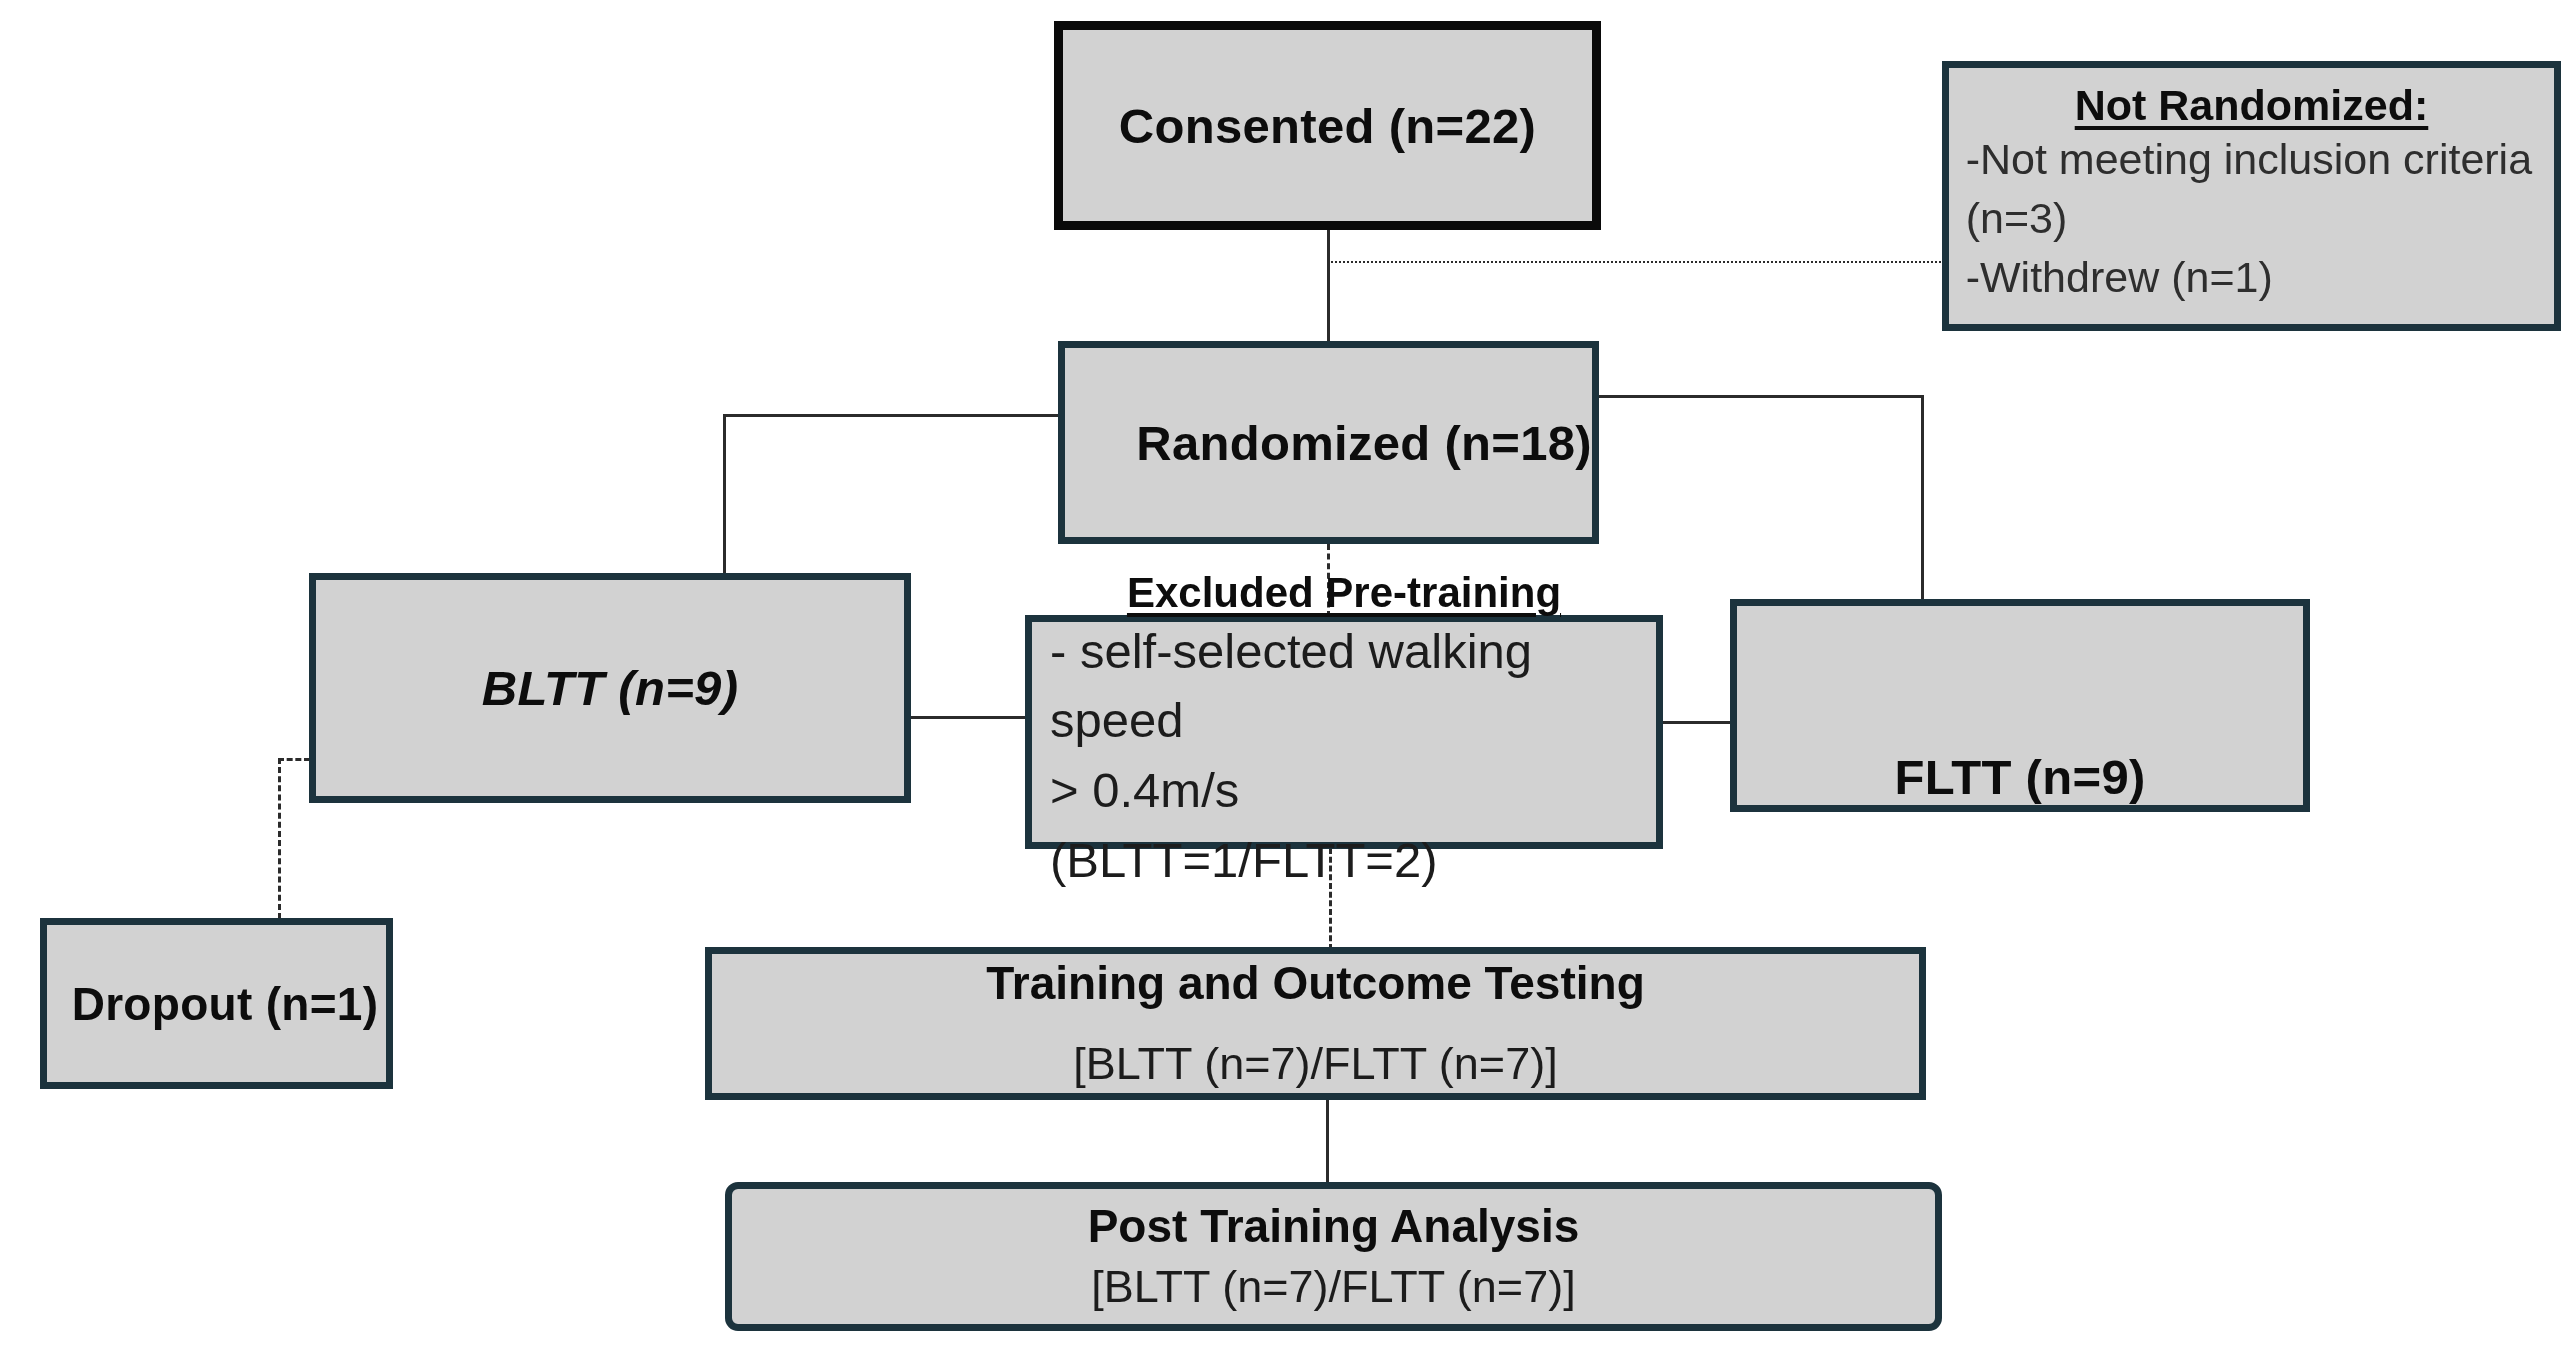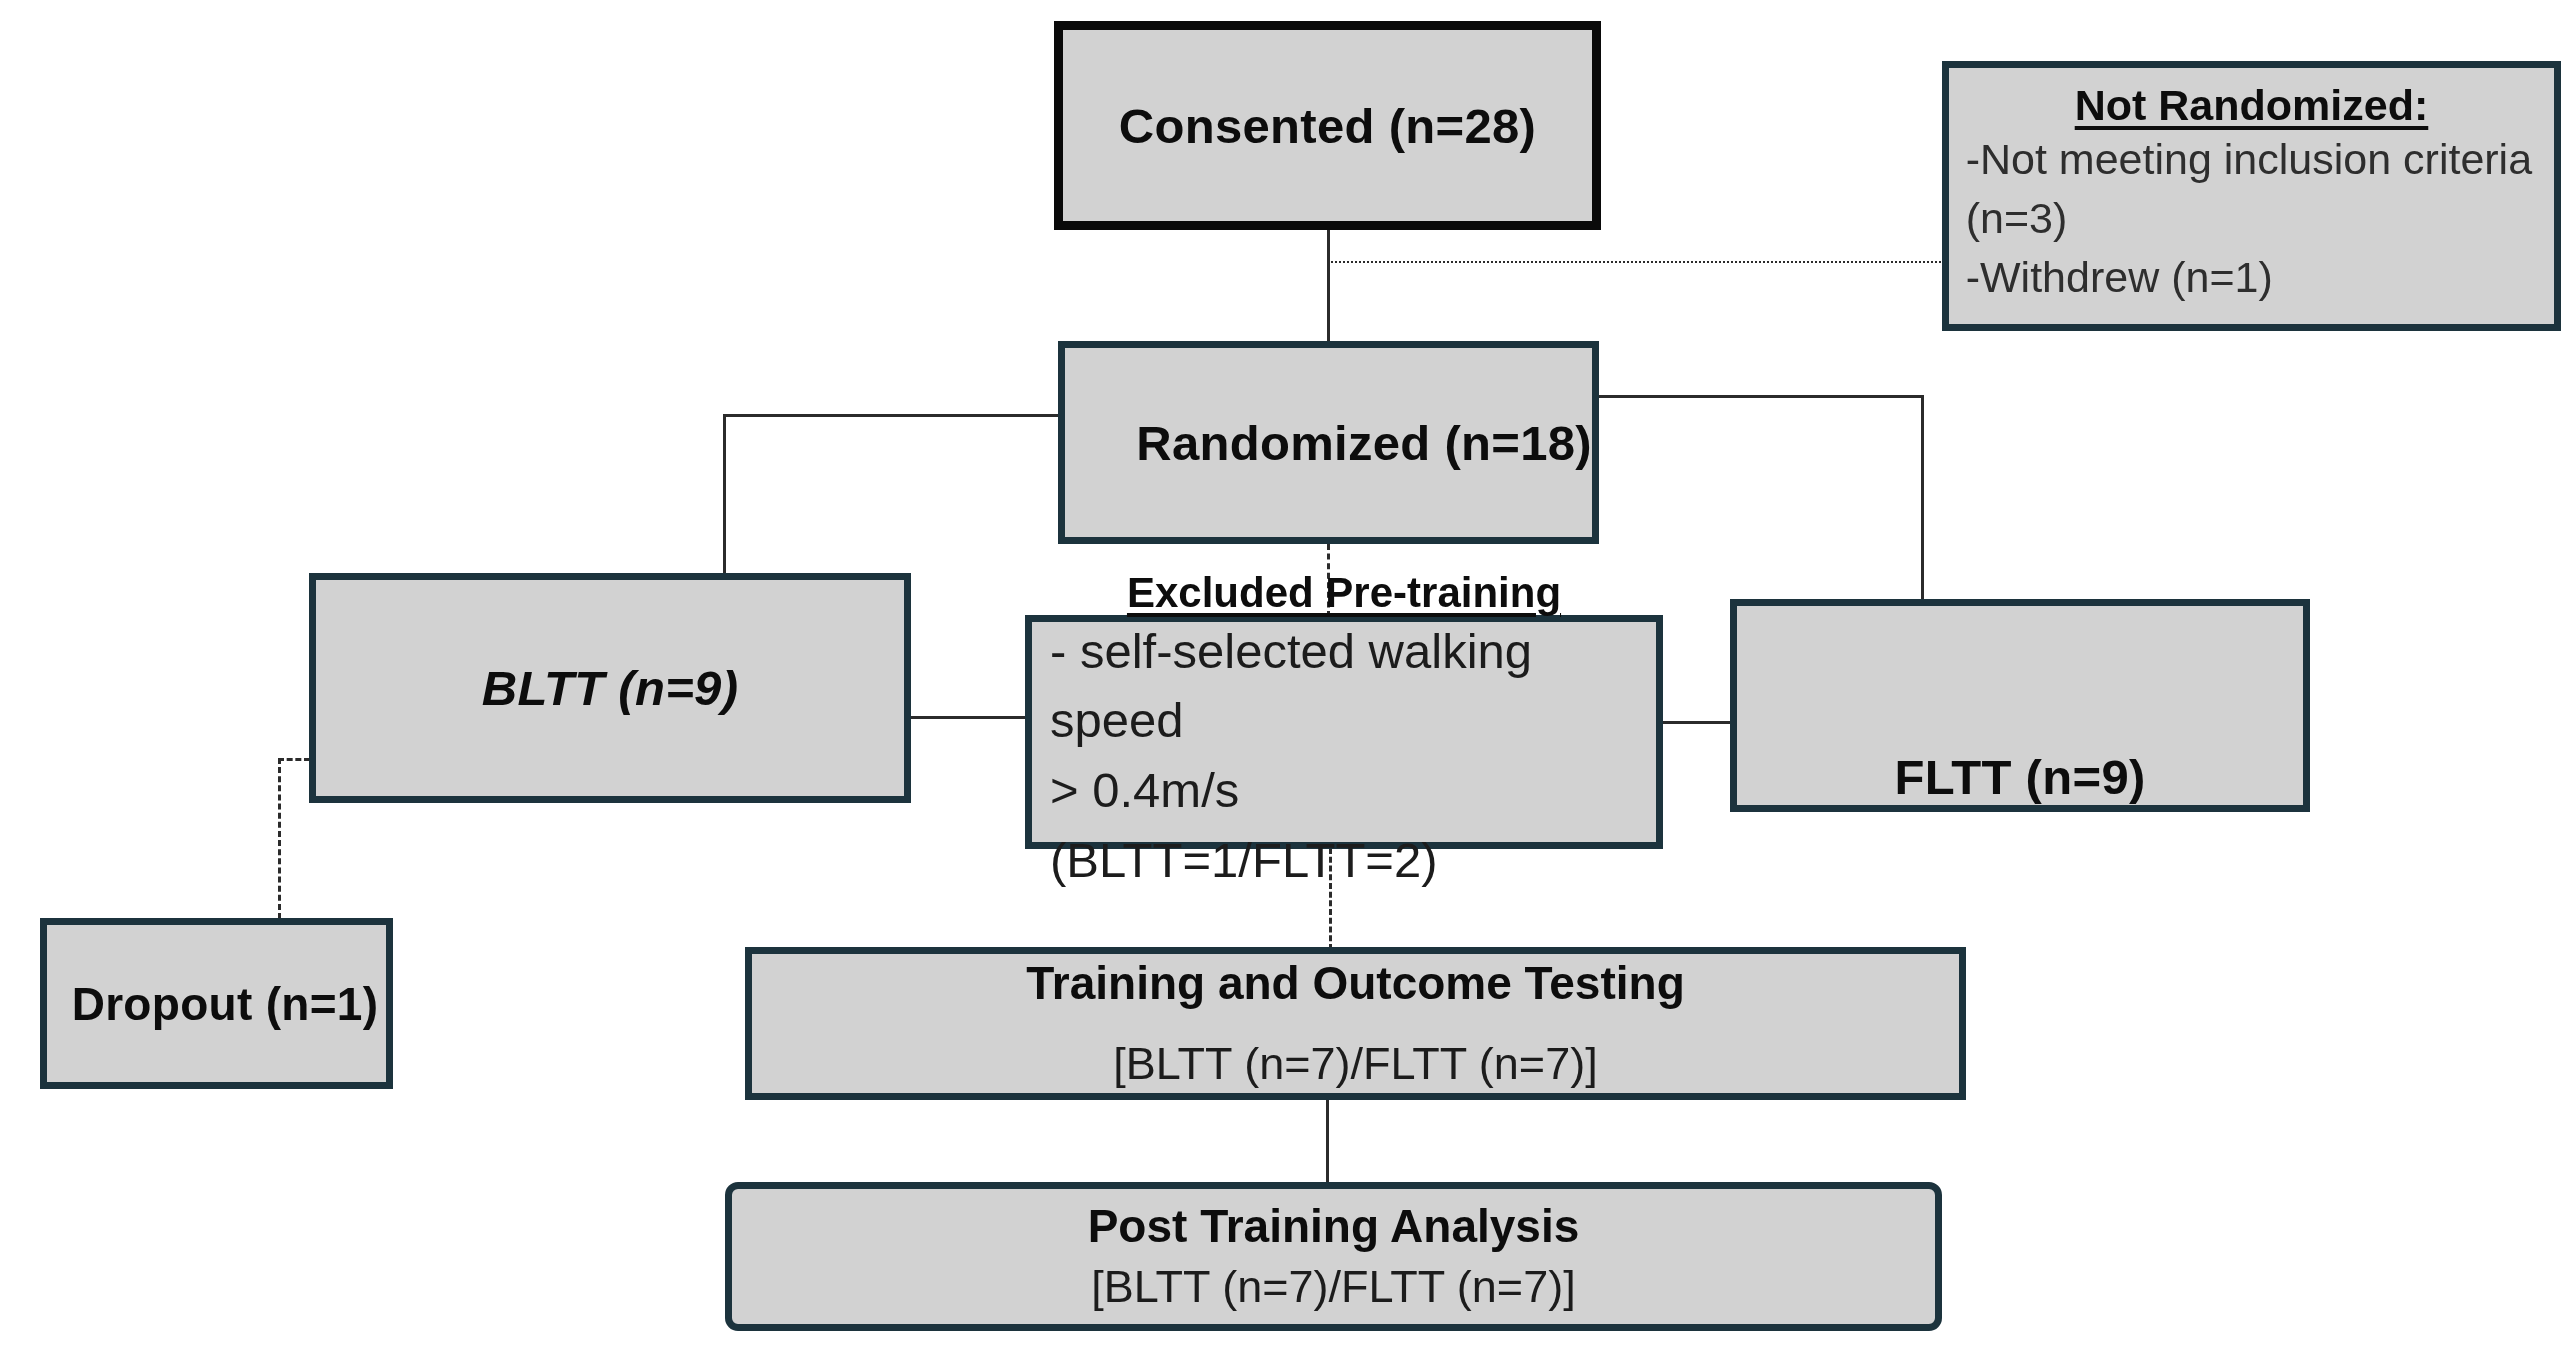--- a/index.html
+++ b/index.html
@@ -95,21 +95,21 @@
   <div class="conn h-solid" style="left:910px; top:716px; width:117px;"></div>
   <div class="conn h-solid" style="left:1662px; top:721px; width:70px;"></div>
 
   <div class="conn h-dash" style="left:278px;  top:758px; width:32px;"></div>
   <div class="conn v-dash" style="left:278px;  top:758px; height:161px;"></div>
 
   <div class="conn v-dash" style="left:1329px; top:848px; height:102px;"></div>
   <div class="conn v-solid" style="left:1326px; top:1099px; height:86px;"></div>
 
   <div class="box box--black" style="left:1054px; top:21px; width:547px; height:209px;">
-    <div class="label-main">Consented (n=28)</div>
+    <div class="label-main">Consented (n=22)</div>
   </div>
 
   <div class="box" style="left:1942px; top:61px; width:619px; height:270px; padding:12.5px 16.7px; justify-content:flex-start;">
     <div class="title-underline">Not Randomized:</div>
     <div class="body-lines">
       <div>-Not meeting inclusion criteria (n=3)</div>
       <div>-Withdrew (n=1)</div>
     </div>
   </div>
 
@@ -130,21 +130,21 @@
   </div>
 
   <div class="box" style="left:1730px; top:599px; width:580px; height:213px;justify-content:flex-end;">
     <div class="label-main">FLTT (n=9)</div>
   </div>
 
   <div class="box" style="left:40px; top:918px; width:353px; height:171px;padding-left:17px;">
     <div class="label-main" style="font-size:46px;">Dropout (n=1)</div>
   </div>
 
-  <div class="box" style="left:745px; top:947px; width:1221px; height:153px;gap:20px;">
+  <div class="box" style="left:705px; top:947px; width:1221px; height:153px;gap:20px;">
     <div class="line1-bold">Training and Outcome Testing</div>
     <div class="line2-reg">[BLTT (n=7)/FLTT (n=7)]</div>
   </div>
 
   <div class="box" style="left:725px; top:1182px; width:1217px; height:149px;border-radius:13px;">
     <div class="line1-bold">Post Training Analysis</div>
     <div class="line2-reg">[BLTT (n=7)/FLTT (n=7)]</div>
   </div>
 
 </div>

